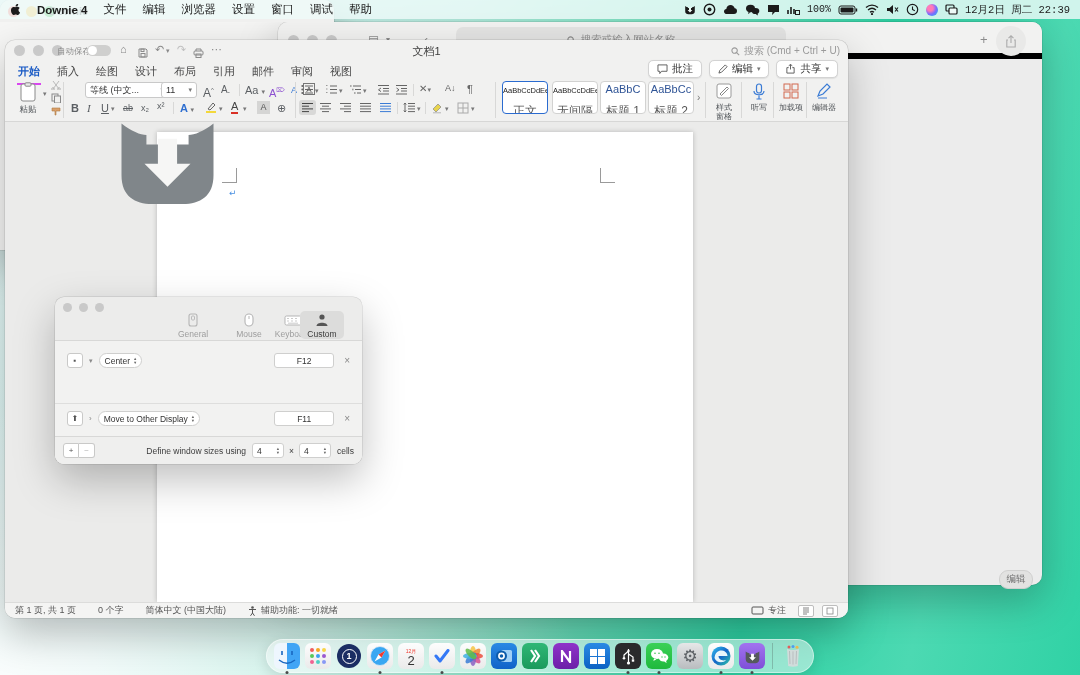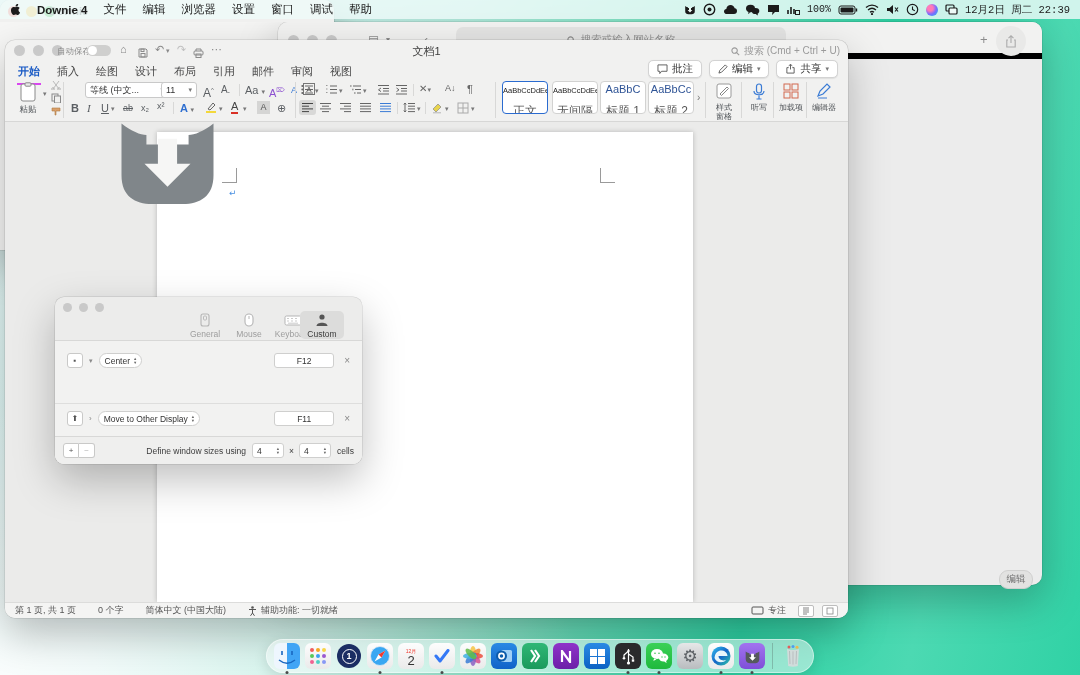--- a/index.html
+++ b/index.html
@@ -473,21 +473,21 @@
     </div>
   </div>
 
   <div class="win" id="moom">
     <div class="mo-lights">
       <span class="tl gray"></span>
       <span class="tl gray"></span>
       <span class="tl gray"></span>
     </div>
 
-    <div class="mo-tab" style="left:128px">
+    <div class="mo-tab" style="left:116px">
       <div class="mico">
           <svg width="10" height="14" viewBox="0 0 10 14">
             <rect x="1" y="1" width="8" height="12" rx="2" fill="none" stroke="#b5b5b5" stroke-width="1.1"></rect>
             <rect x="3.5" y="3" width="3" height="4" rx="1" fill="none" stroke="#b5b5b5" stroke-width=".9"></rect>
           </svg>
         </div>
       <div>General</div>
     </div>
     <div class="mo-tab" style="left:172px">
       <div class="mico">

